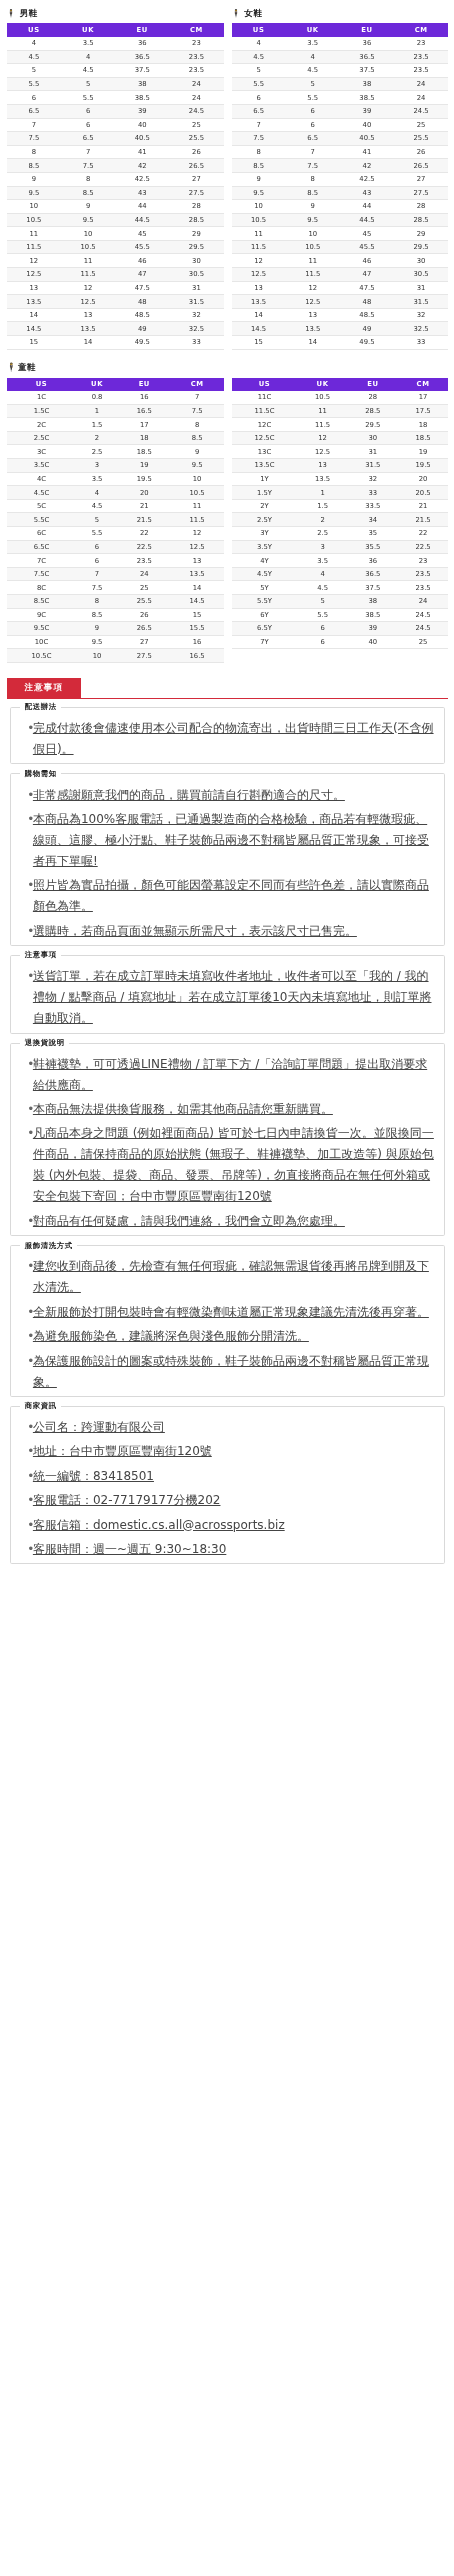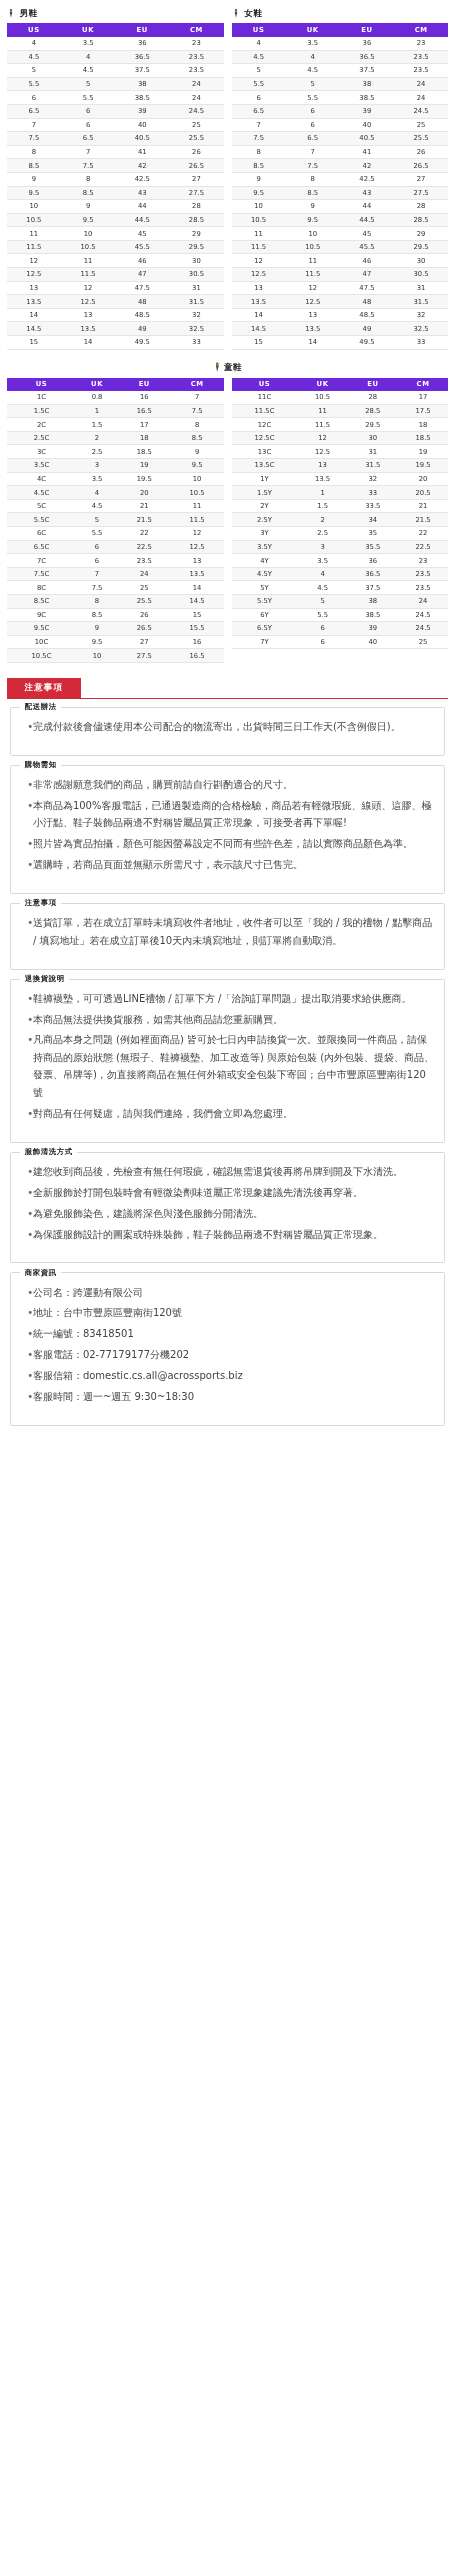--- a/index.html
+++ b/index.html
@@ -42,21 +42,21 @@
     text-align: center;
     padding: 2.3px 0;
     color: #333;
     border-bottom: 0.6px solid #e6e6e6;
   }
   table.size tr:nth-child(odd) td { background: #ffffff; }
   table.size tr:nth-child(even) td { background: #f7f7f7; }
 
   .kids-wrap { margin-top: 10.2px; }
   .kids-title {
-    text-align: center;
+    text-align: left;
     font-size: 8.5px;
     font-weight: bold;
     color: #222;
     padding: 2.3px 0 3.4px 0;
     letter-spacing: 0.6px;
   }
   .kids-tables { display: flex; gap: 8px; }
   .kids-tables .table-col { flex: 1; }
 
   
@@ -71,41 +71,42 @@
     text-align: center;
     width: 74px;
   }
   .notes-head-wrap { border-bottom: 1.1px solid #d32a3a; margin-bottom: 8px; }
 
   .section {
     position: relative;
     border: 0.6px solid #d9d9d9;
     border-radius: 1.7px;
     margin: 0 3.4px 9px 3.4px;
-    padding: 9px 8px 16px 8px;
+    padding: 9px 8px 0 8px;
   }
   .section-legend {
     position: absolute;
     top: -5.7px;
     left: 9px;
     background: #fff;
     padding: 0 4.5px;
     font-size: 7.4px;
     font-weight: bold;
     color: #222;
     letter-spacing: 0.6px;
   }
   ul.bullets { margin: 1.1px 0 0 0; padding: 0 0 0 8px; list-style: none; }
   ul.bullets > li {
     position: relative;
-    font-size: 10px;
+    font-size: 12px;
     line-height: 1.75;
     color: #444;
     padding-left: 5.7px;
     margin-bottom: 3.4px;
+    text-decoration: underline;
   }
   ul.bullets > li::before {
     content: "•";
     position: absolute;
     left: 0;
     top: 0;
     color: #666;
   }
   .person { display: inline-block; }
 </style>

